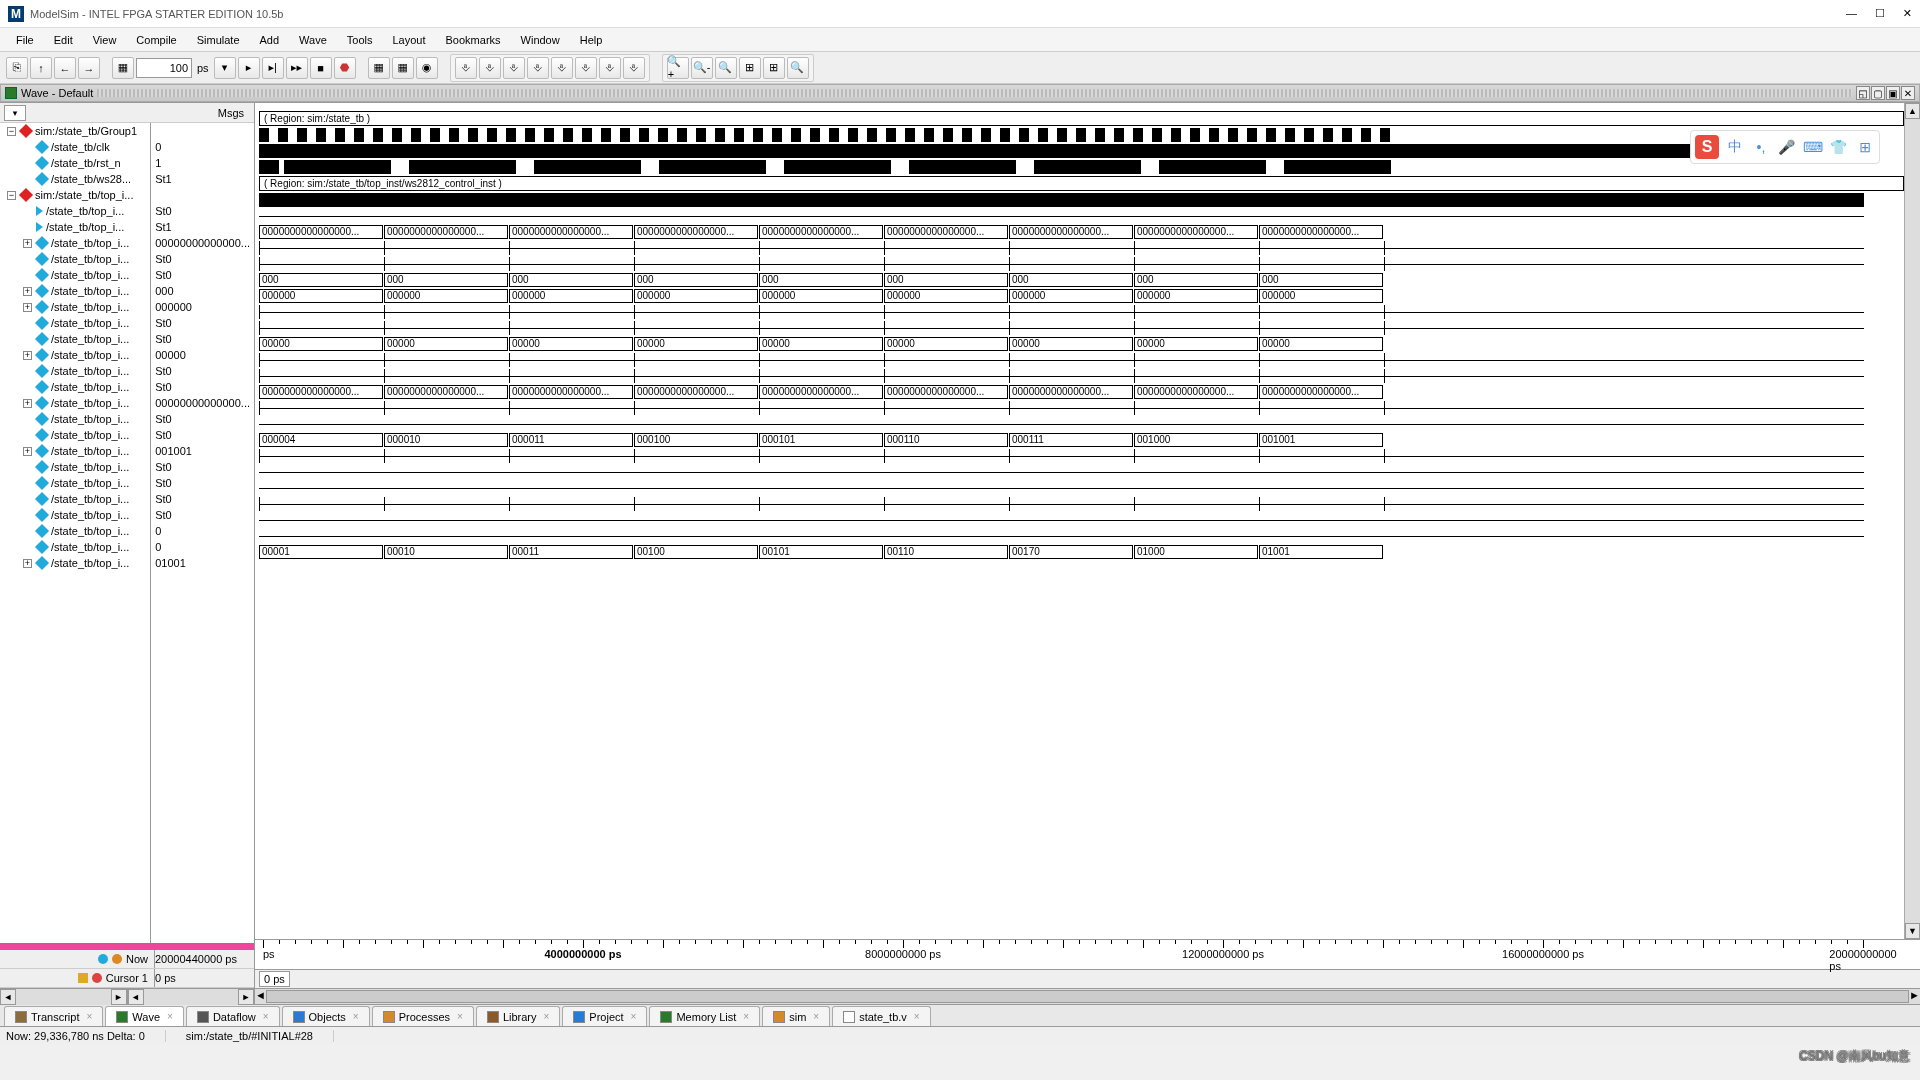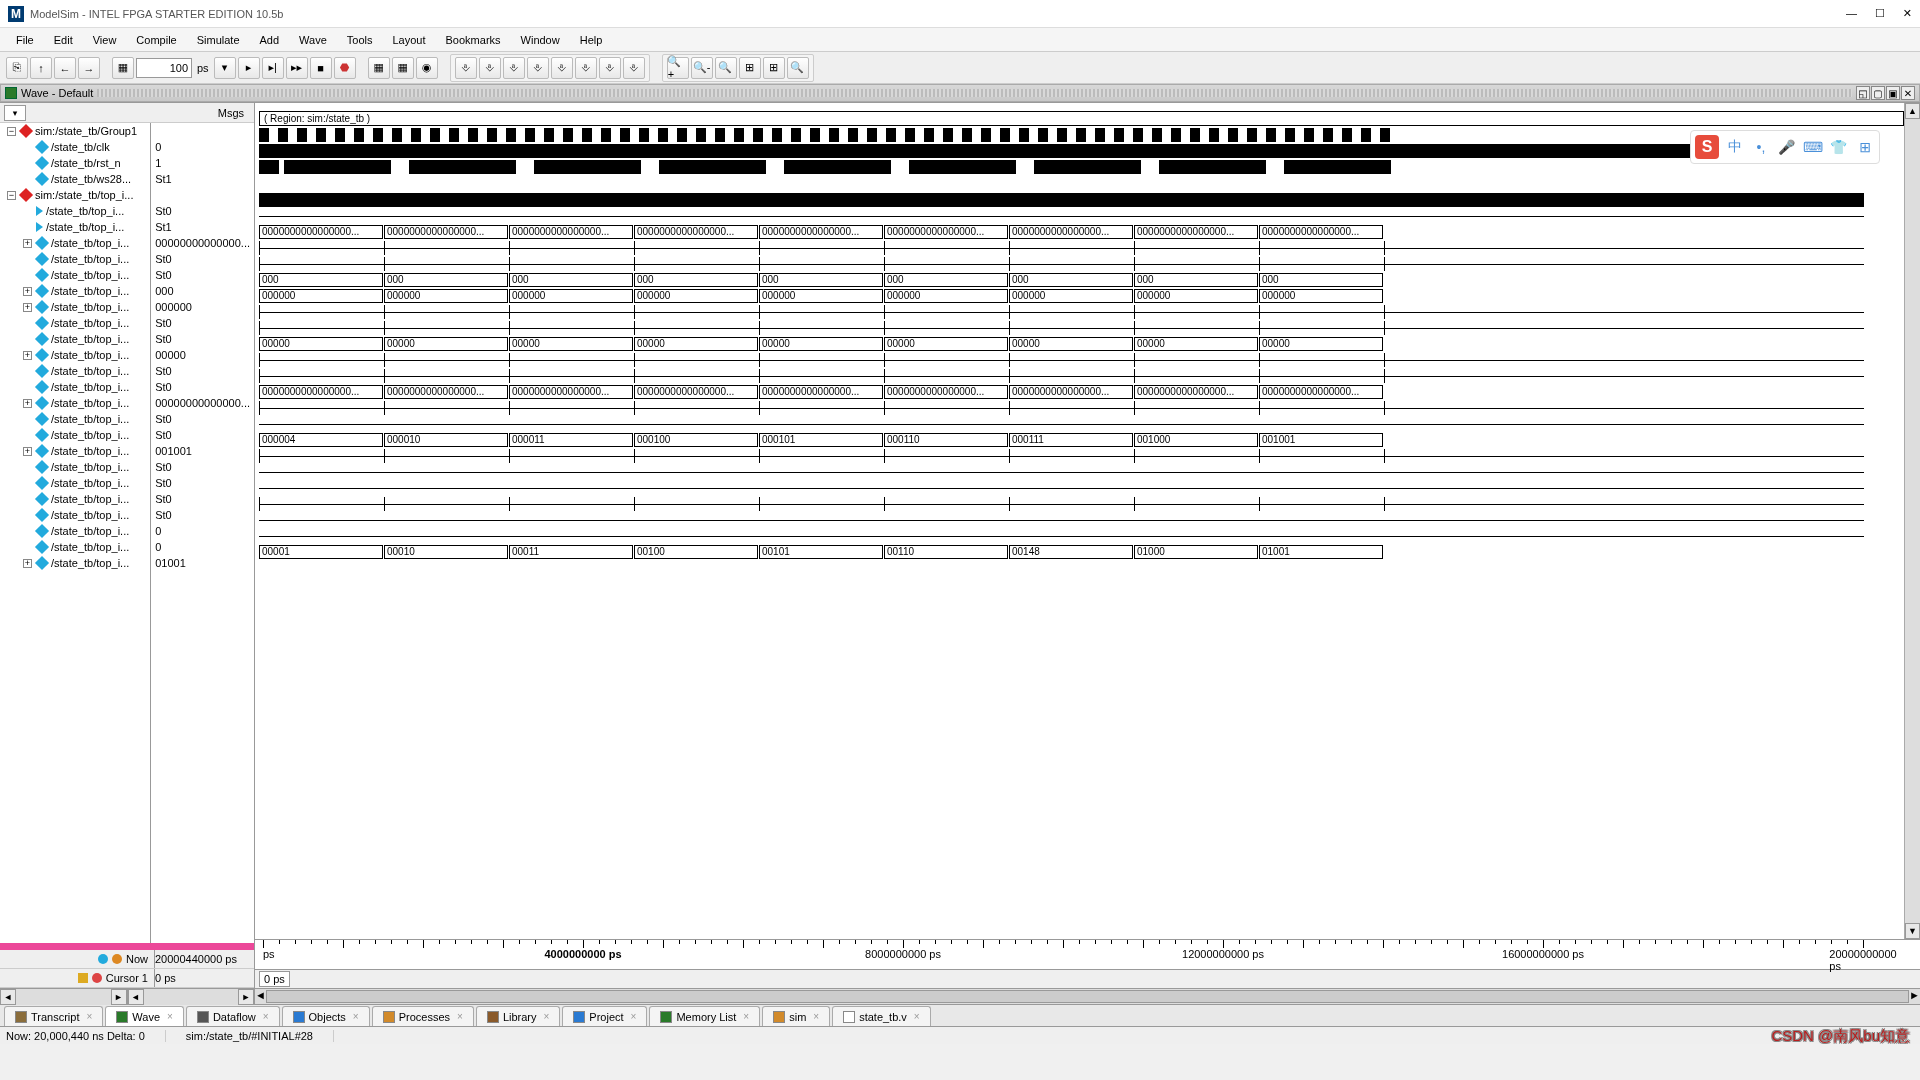--- a/index.html
+++ b/index.html
@@ -61,21 +61,21 @@
 .tabs{height:22px;background:#e8e8e8;border-top:1px solid #999;display:flex;align-items:flex-end;padding:0 4px;gap:2px}
 .tab{height:20px;padding:0 10px;background:#f4f4f4;border:1px solid #aaa;border-bottom:none;display:flex;align-items:center;gap:4px;font-size:11px;border-radius:3px 3px 0 0;position:relative}
 .tab.active{background:#fff}
 .tab .x{font-size:10px;color:#999;margin-left:3px}
 .tab .ti{width:12px;height:12px;display:inline-block}
 .status{height:18px;background:#efefef;border-top:1px solid #999;display:flex;align-items:center;padding:0 6px;gap:20px;font-size:10px}
 .status .cell{border-right:1px solid #ccc;padding-right:20px}
 .floaticons{position:absolute;top:130px;right:40px;display:flex;gap:6px;background:#fff;padding:4px;border:1px solid #ddd;border-radius:4px;align-items:center}
 .floaticons .fi{width:20px;height:20px;display:flex;align-items:center;justify-content:center;font-size:14px;color:#4a90d9}
 .floaticons .slogo{width:24px;height:24px;background:#e74c3c;border-radius:4px;color:#fff;font-weight:bold;font-size:16px;display:flex;align-items:center;justify-content:center}
-.watermark{position:absolute;right:10px;bottom:34px;color:#b91c1c;font-size:15px;text-shadow: -1px -1px 0 #888, 1px -1px 0 #888, -1px 1px 0 #888, 1px 1px 0 #888;}
+.watermark{position:absolute;right:10px;bottom:15px;color:#737373;font-size:12px;text-shadow: -1px -1px 0 #888, 1px -1px 0 #888, -1px 1px 0 #888, 1px 1px 0 #888;}
 .vscroll{position:absolute;right:0;top:0;bottom:0;width:16px;background:#ddd;border-left:1px solid #aaa;display:flex;flex-direction:column}
 .vscroll .vbtn{height:16px;background:#e8e8e8;border:1px solid #999;font-size:9px;display:flex;align-items:center;justify-content:center}
 .vscroll .vtrack{flex:1}
 </style>
 </head>
 <body>
 
 <div class="titlebar">
   <div class="logo">M</div>
   <div class="title">ModelSim - INTEL FPGA STARTER EDITION 10.5b</div>
@@ -367,20 +367,21 @@
   </div>
 
   <div class="wavepane">
     <div class="wavearea" id="wavearea">
       <div class="vscroll">
         <div class="vbtn">▲</div>
           <div class="vtrack"></div>
           <div class="vbtn">▼</div>
       </div>
     <div class="region" style="top: 8px; text-align: center;">( Region: sim:/state_tb )</div>
+        <div class="region" style="top: 73px;">( Region: sim:/state_tb/top_inst/ws2812_control_inst )</div>
         <div class="wrow" style="top: 25px;">
           <div class="wblk" style="left: 0px; width: 10px;"></div>
           <div class="wblk" style="left: 19px; width: 10px;"></div>
           <div class="wblk" style="left: 38px; width: 10px;"></div>
           <div class="wblk" style="left: 57px; width: 10px;"></div>
           <div class="wblk" style="left: 76px; width: 10px;"></div>
           <div class="wblk" style="left: 95px; width: 10px;"></div>
           <div class="wblk" style="left: 114px; width: 10px;"></div>
           <div class="wblk" style="left: 133px; width: 10px;"></div>
           <div class="wblk" style="left: 152px; width: 10px;"></div>
@@ -655,21 +656,21 @@
         <div class="wrow" style="top: 426px;">
           <div class="wline"></div>
         </div>
         <div class="wrow" style="top: 442px;">
           <div class="wbox" style="left: 0px; width: 124px;">00001</div>
           <div class="wbox" style="left: 125px; width: 124px;">00010</div>
           <div class="wbox" style="left: 250px; width: 124px;">00011</div>
           <div class="wbox" style="left: 375px; width: 124px;">00100</div>
           <div class="wbox" style="left: 500px; width: 124px;">00101</div>
           <div class="wbox" style="left: 625px; width: 124px;">00110</div>
-          <div class="wbox" style="left: 750px; width: 124px;">00148</div>
+          <div class="wbox" style="left: 750px; width: 124px;">00170</div>
           <div class="wbox" style="left: 875px; width: 124px;">01000</div>
           <div class="wbox" style="left: 1000px; width: 124px;">01001</div>
         </div>
       </div>
     <div class="ruler" id="ruler">
         <div class="tick" style="left: 8px; height: 8px;"></div>
         <div class="tick" style="left: 24px; height: 4px;"></div>
         <div class="tick" style="left: 40px; height: 4px;"></div>
         <div class="tick" style="left: 56px; height: 4px;"></div>
         <div class="tick" style="left: 72px; height: 4px;"></div>
@@ -836,21 +837,21 @@
       <span class="x">×</span>
     </div>
     <div class="tab">
       <span class="ti" style="background: rgb(255, 255, 255); border: 1px solid rgb(136, 136, 136);"></span>
       <span>state_tb.v</span>
       <span class="x">×</span>
     </div>
   </div>
 
 <div class="status">
-  <div class="cell">Now: 20,000,440 ns  Delta: 0</div>
+  <div class="cell">Now: 29,336,780 ns  Delta: 0</div>
   <div class="cell">sim:/state_tb/#INITIAL#28</div>
 </div>
 
 <div class="floaticons">
   <div class="slogo">S</div>
   <div class="fi">中</div>
   <div class="fi">•,</div>
   <div class="fi">🎤</div>
   <div class="fi">⌨</div>
   <div class="fi">👕</div>

